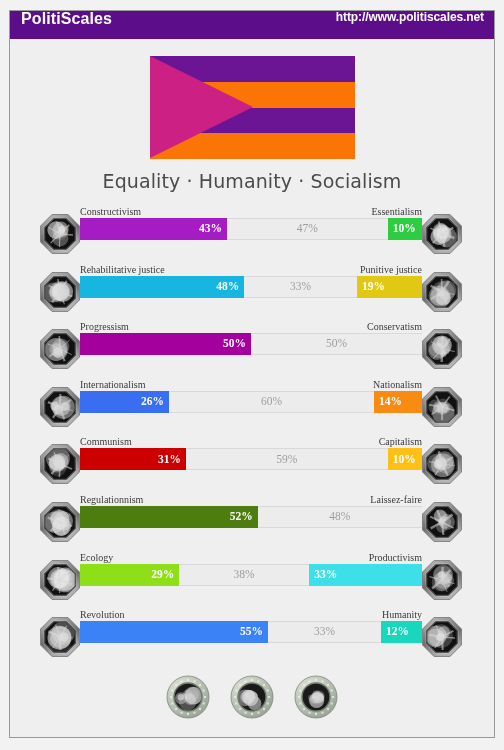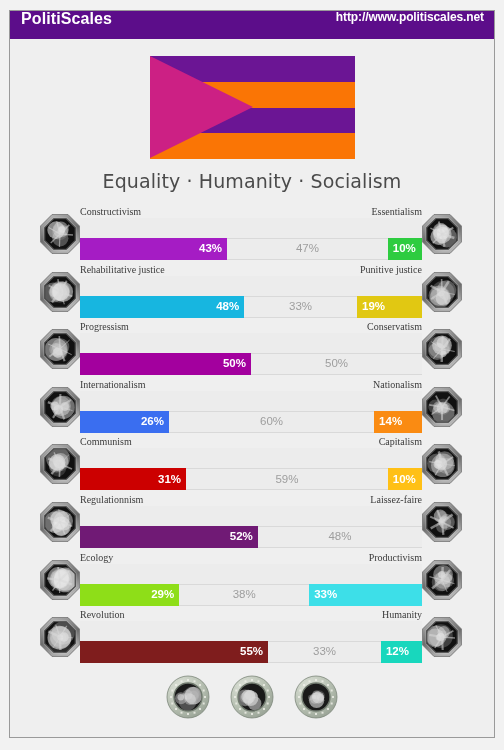--- a/index.html
+++ b/index.html
@@ -123,27 +123,26 @@
     top: 16px;
     height: 22px;
     display: flex;
     background: #ececec;
   }
 
   .seg {
     height: 100%;
     display: flex;
     align-items: center;
-    font-family: Liberation Sans, sans-serif;
+    font-family: Liberation Serif, serif;
     font-size: 11.5px;
     font-weight: bold;
     line-height: 1;
     overflow: hidden;
     white-space: nowrap;
-    margin-top: 20px;
   }
   .seg.left  { justify-content: flex-end; padding-right: 5px; color: #ffffff; }
   .seg.right { justify-content: flex-start; padding-left: 5px; color: #ffffff; }
   .seg.mid {
     justify-content: center;
     color: #9e9e9e;
     font-weight: normal;
     background: #ececec;
     border-top: 1px solid #d9d9d9;
     border-bottom: 1px solid #d9d9d9;
@@ -590,21 +589,21 @@
                 <path d="M22,22 L9.2,19.7" stroke="#d8d8d8" stroke-width="1.3" opacity="0.55" fill="none"></path>
                 <path d="M22,22 L18.8,9.4" stroke="#d8d8d8" stroke-width="2.5" opacity="0.55" fill="none"></path>
                 <path d="M22,22 L33.0,15.1" stroke="#d8d8d8" stroke-width="1.8" opacity="0.55" fill="none"></path>
               </g>
               <polygon points="37.24,28.31 28.31,37.24 15.69,37.24 6.76,28.31 6.76,15.69 15.69,6.76 28.31,6.76 37.24,15.69" fill="none" stroke="#4a4a4a" stroke-width="1.2"></polygon>
             </svg>
           </div>
         </div>
         <div class="axis">
           <div class="bar">
-            <div class="seg left" style="width: 52%; background: #701a75; padding-left: 44px;">52%</div>
+            <div class="seg left" style="width: 52%; background: #4d7c0f; padding-left: 44px;">52%</div>
             <div class="seg mid" style="width: 48%;">48%</div>
             <div class="seg right zero" style="width: 0%; background: transparent;"></div>
           </div>
           <div class="axis-labels">
             <span>Regulationnism</span>
             <span>Laissez-faire</span>
           </div>
           <div class="medal l">
             <svg class="oct" viewBox="0 0 44 44" xmlns="http://www.w3.org/2000/svg">
               <defs>
@@ -748,21 +747,21 @@
                 <path d="M22,22 L9.4,18.7" stroke="#d8d8d8" stroke-width="1.2" opacity="0.55" fill="none"></path>
                 <path d="M22,22 L22.7,9.0" stroke="#d8d8d8" stroke-width="2.5" opacity="0.55" fill="none"></path>
                 <path d="M22,22 L30.1,11.9" stroke="#d8d8d8" stroke-width="2.4" opacity="0.55" fill="none"></path>
               </g>
               <polygon points="37.24,28.31 28.31,37.24 15.69,37.24 6.76,28.31 6.76,15.69 15.69,6.76 28.31,6.76 37.24,15.69" fill="none" stroke="#4a4a4a" stroke-width="1.2"></polygon>
             </svg>
           </div>
         </div>
         <div class="axis">
           <div class="bar">
-            <div class="seg left" style="width: 55%; background: #7f1d1d; padding-left: 28px;">55%</div>
+            <div class="seg left" style="width: 55%; background: #3b82f6; padding-left: 28px;">55%</div>
             <div class="seg mid" style="width: 33%;">33%</div>
             <div class="seg right" style="width: 12%; background: rgb(24, 215, 189);">12%</div>
           </div>
           <div class="axis-labels">
             <span>Revolution</span>
             <span>Humanity</span>
           </div>
           <div class="medal l">
             <svg class="oct" viewBox="0 0 44 44" xmlns="http://www.w3.org/2000/svg">
               <defs>

